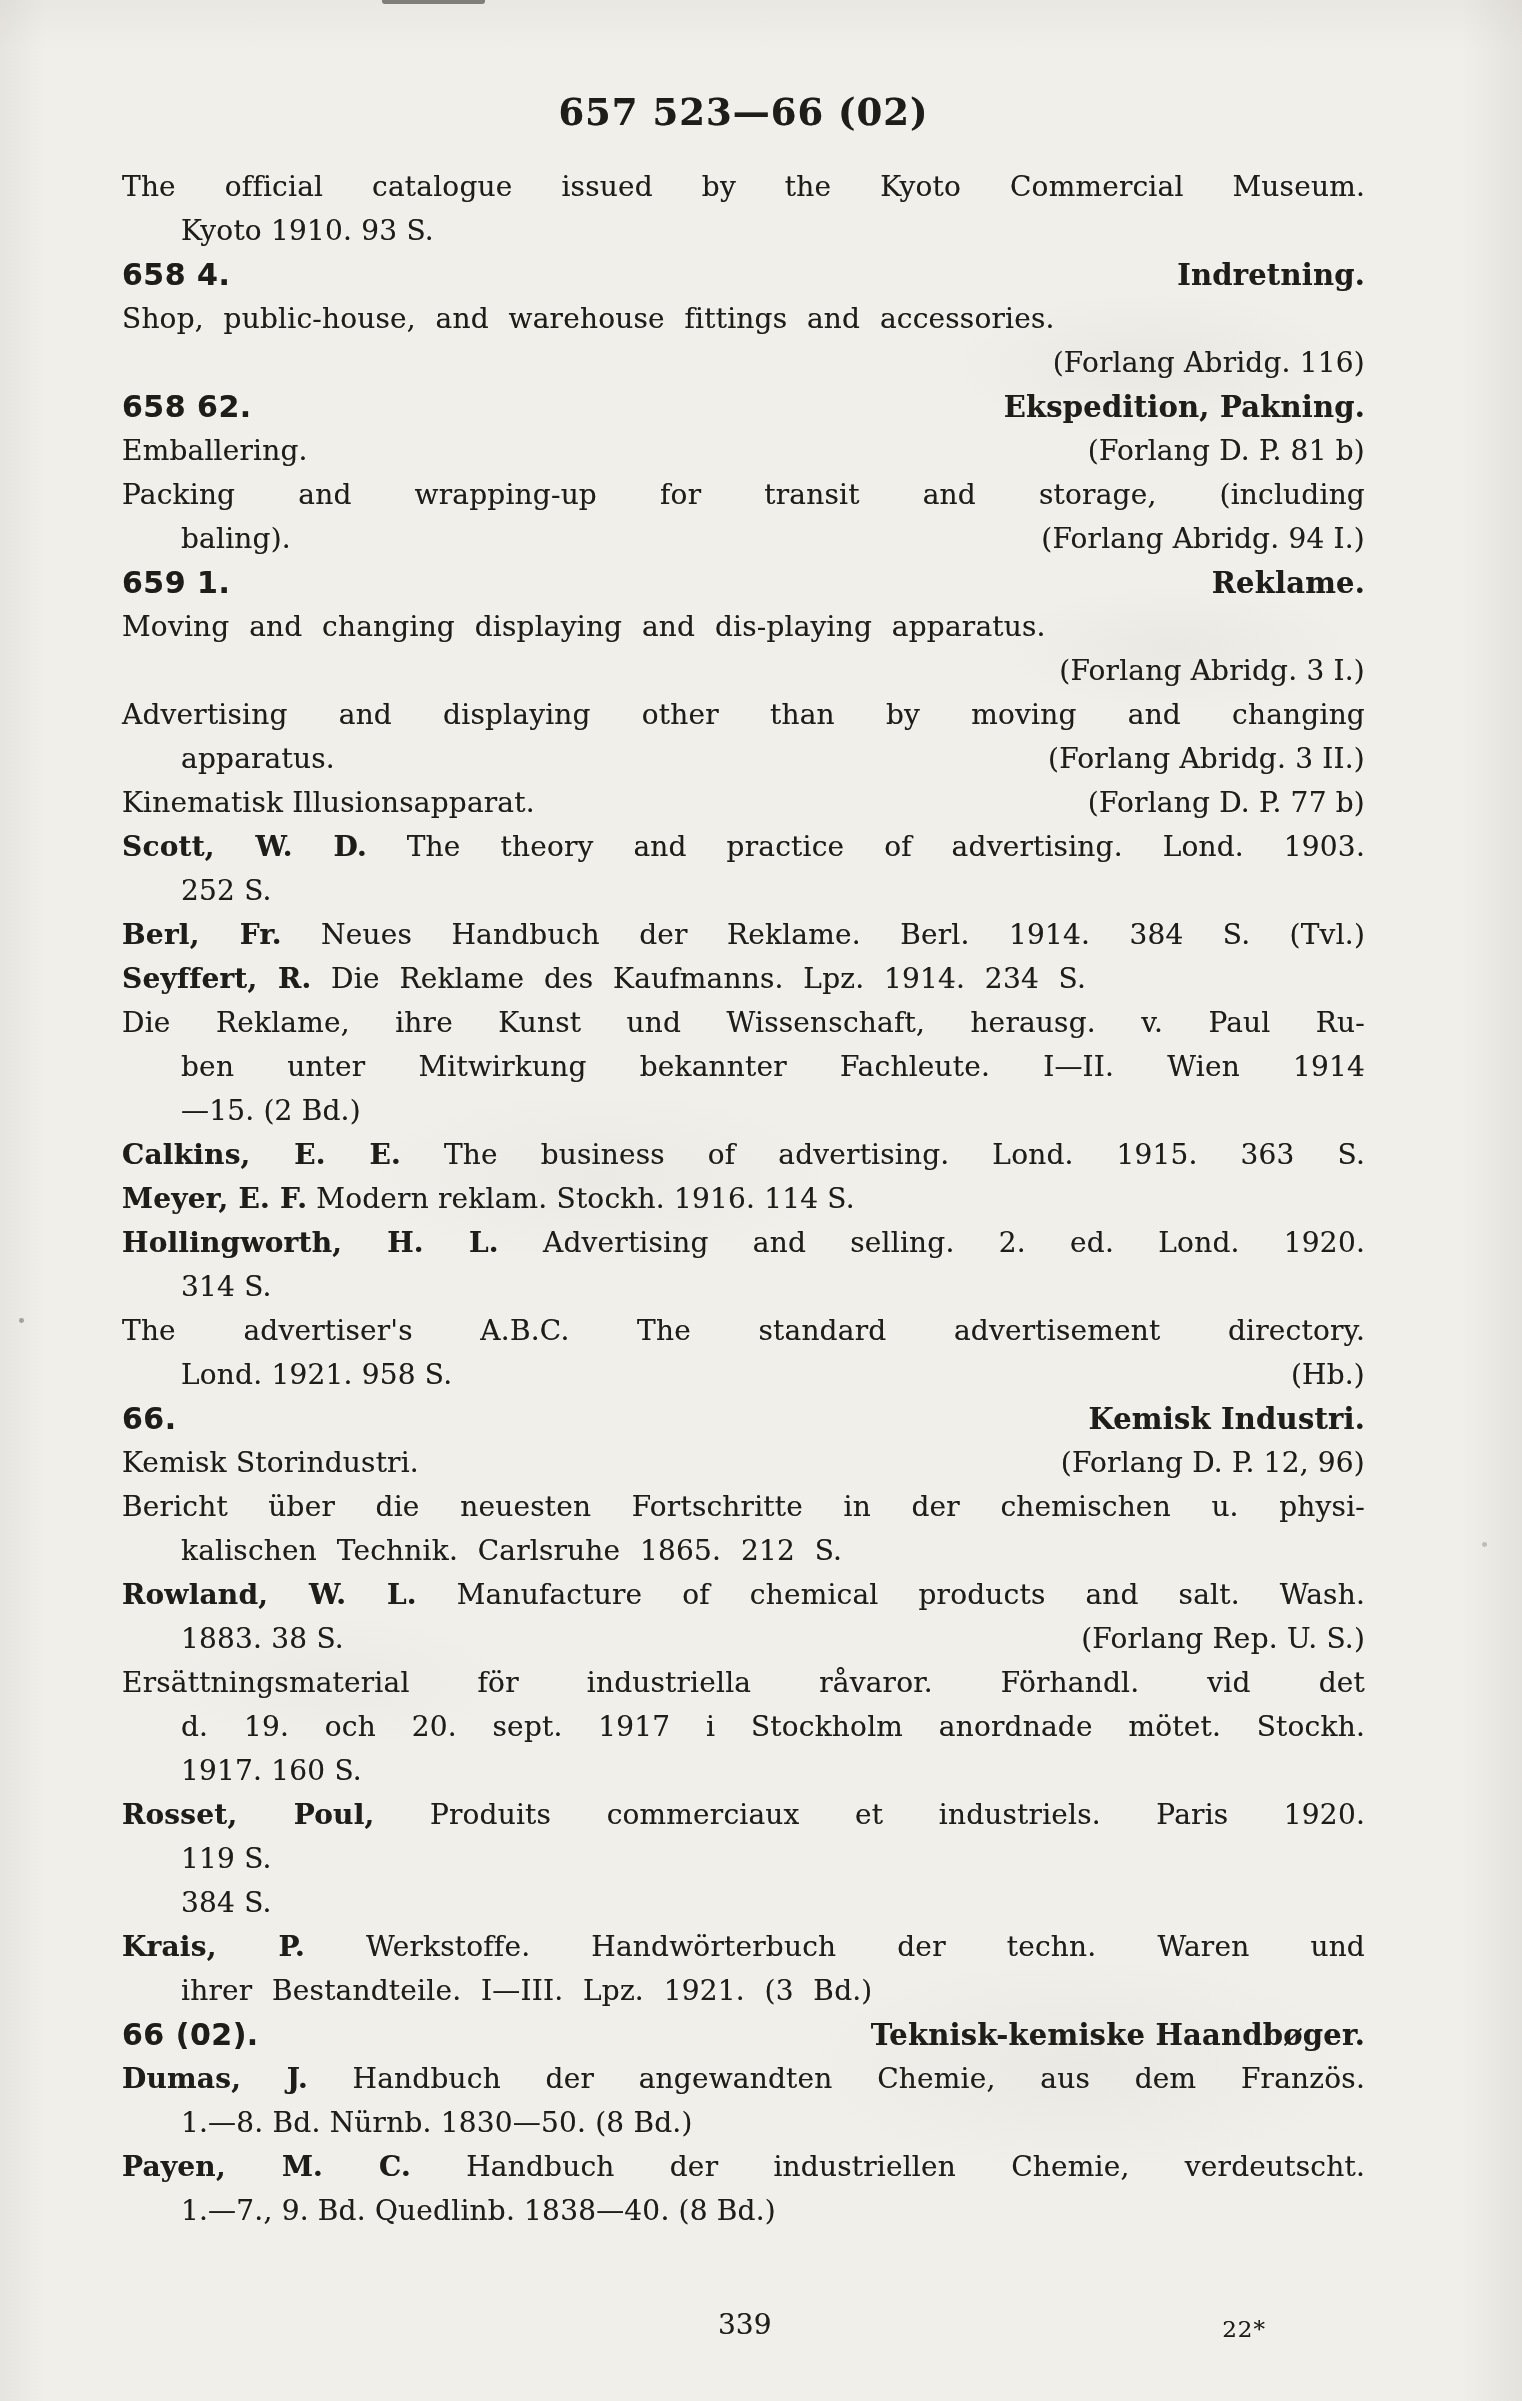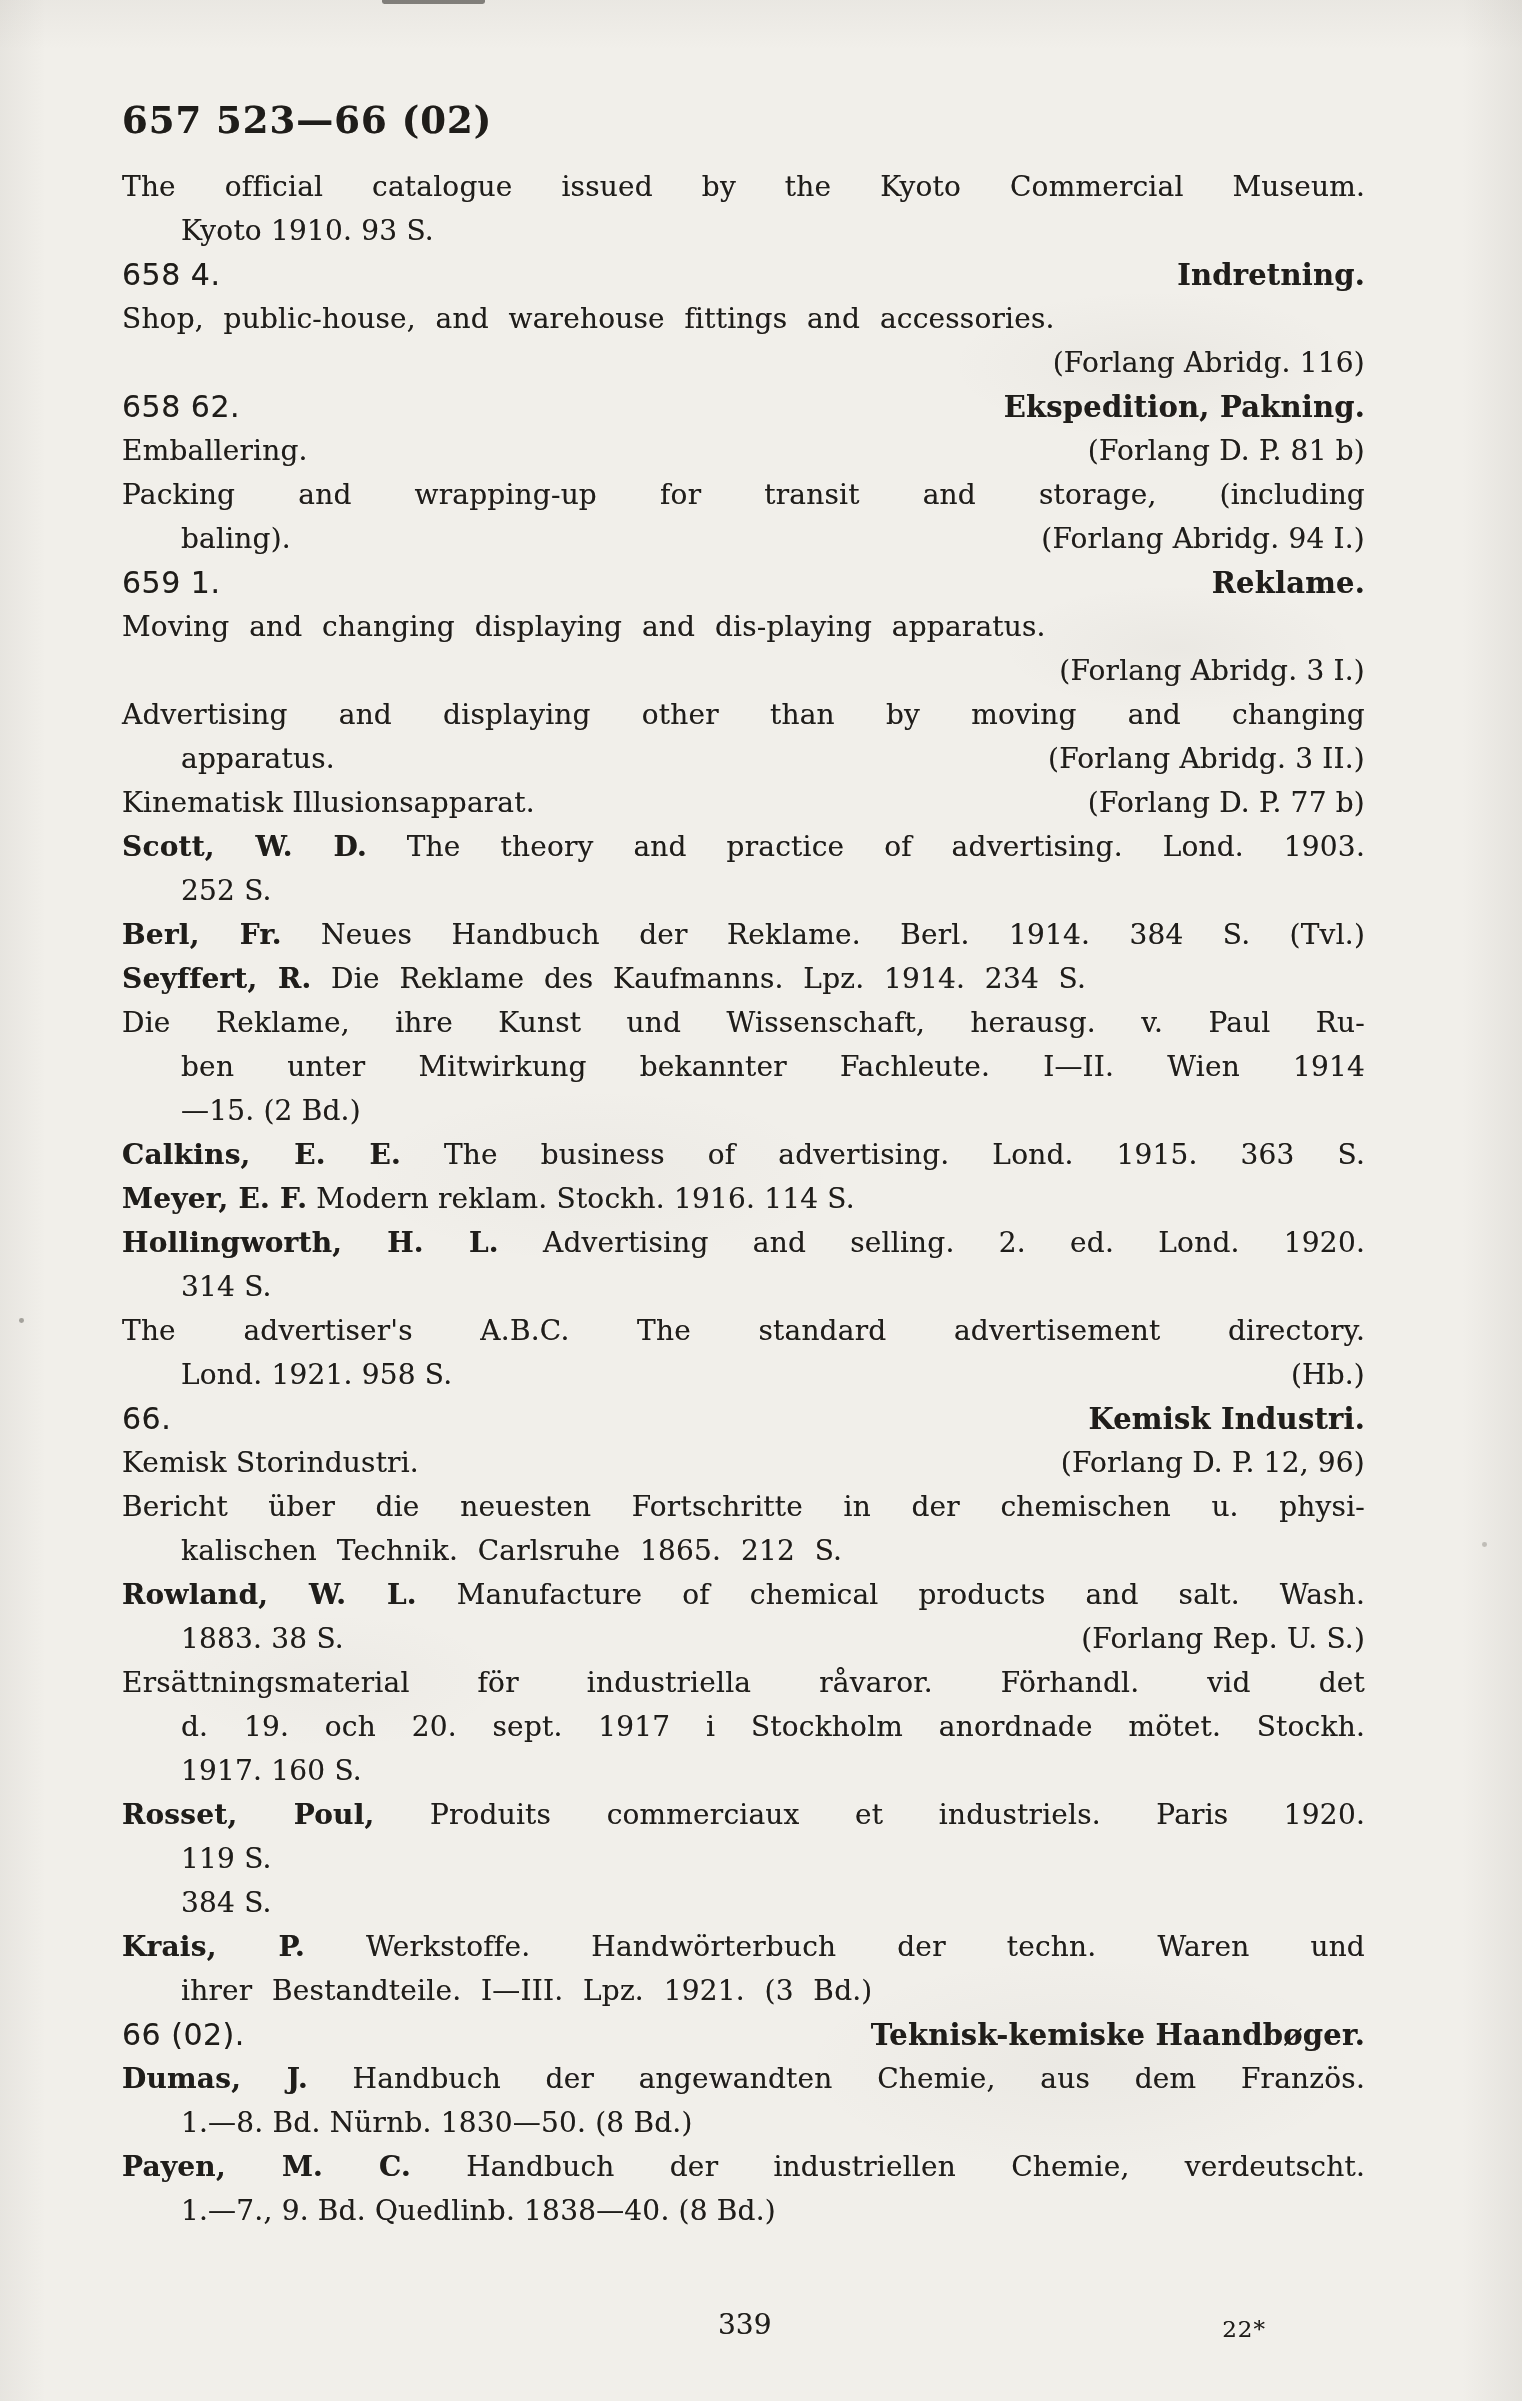--- a/index.html
+++ b/index.html
@@ -16,40 +16,40 @@
       radial-gradient(ellipse 250px 91px at 1177px 648px, rgba(115,110,100,.05), transparent 70%),
       radial-gradient(ellipse 336px 125px at 600px 1177px, rgba(115,110,100,.04), transparent 70%),
       radial-gradient(ellipse 394px 154px at 1081px 2065px, rgba(115,110,100,.05), transparent 70%),
       radial-gradient(ellipse 240px 96px at 336px 1681px, rgba(115,110,100,.035), transparent 70%),
       linear-gradient(90deg, rgba(95,90,82,.07), rgba(0,0,0,0) 3%, rgba(0,0,0,0) 96%, rgba(95,90,82,.09)),
       linear-gradient(180deg, rgba(95,90,82,.05), rgba(0,0,0,0) 2%, rgba(0,0,0,0) 98%, rgba(95,90,82,.06)),
       #f1efea;
   }
   .page *{text-shadow:0 0 0.6px rgba(35,32,28,.5);}
   .header-line{
-    position:absolute;top:102px;left:122px;right:158px;
-    text-align:left;font-weight:700;font-size:37px;line-height:1;
+    position:absolute;top:94px;left:122px;right:158px;
+    text-align:center;font-weight:700;font-size:37px;line-height:1;
     letter-spacing:1px;
   }
   .content{position:absolute;top:165px;left:122px;right:158px;}
   .line{
     position:relative;display:block;
     height:44px;line-height:44px;
     font-size:28px;letter-spacing:0.2px;
     white-space:normal;
   }
   .kind-split{display:flex;justify-content:space-between;align-items:baseline;}
   .kind-right{text-align:right;}
   .indent{padding-left:59px;}
   .fit-justify{text-align:justify;text-align-last:justify;text-justify:inter-word;}
   .fit-wide{word-spacing:10.6px;}
   .seg.b{font-weight:700;}
   .seg.sn{
     font-family:"DejaVu Sans","Liberation Sans",sans-serif;
-    font-weight:400;font-size:30px;letter-spacing:0.5px;
+    font-weight:700;font-size:30px;letter-spacing:0.5px;
   }
   .seg.hd{font-weight:700;font-size:29px;}
   .footer{position:absolute;top:2308px;left:122px;right:152px;height:58px;}
   .footer .pn{position:absolute;left:596px;top:0;font-size:28px;}
   .footer .sig{position:absolute;right:105px;top:7.7px;font-size:23px;letter-spacing:1px;}
   .speck-top{
     position:absolute;top:0;left:382px;width:103px;height:4.3px;
     background:#2a2824;opacity:.55;border-radius:0 0 2.4px 2.4px;
   }
   .speck-dot{

